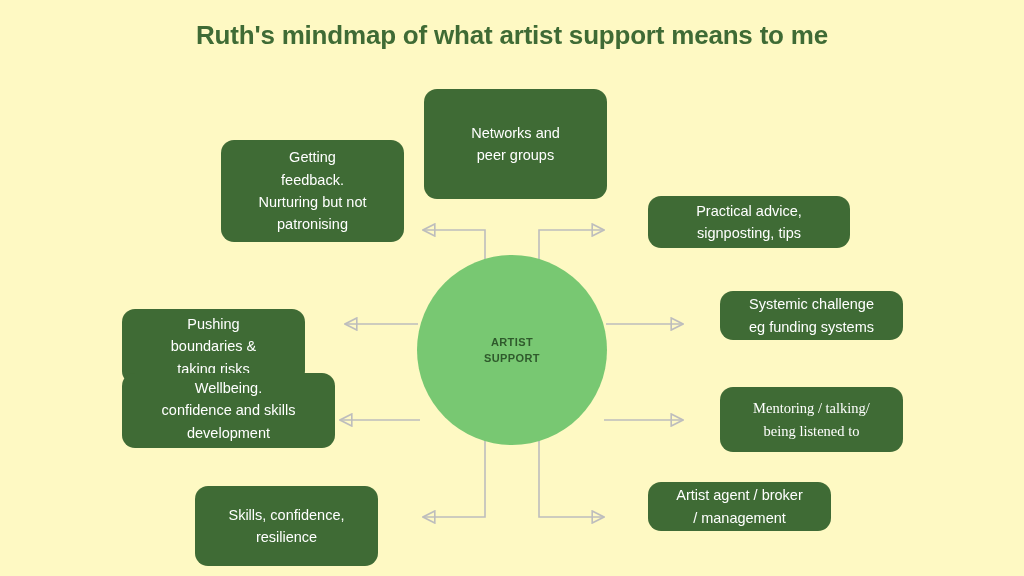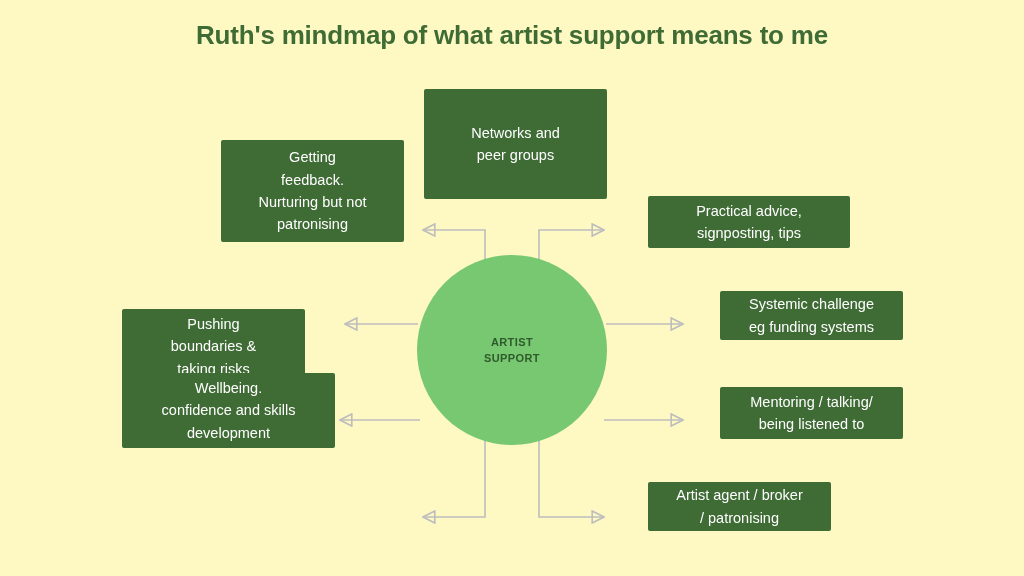--- a/index.html
+++ b/index.html
@@ -34,21 +34,21 @@
     position: absolute;
     left: 0;
     top: 0;
     width: 1024px;
     height: 576px;
   }
   .node-box {
     position: absolute;
     background: #3f6b35;
     color: #ffffff;
-    border-radius: 2px;
+    border-radius: 13px;
     display: flex;
     align-items: center;
     justify-content: center;
     text-align: center;
     font-size: 14.5px;
     line-height: 1.55;
     padding: 6px 10px;
     box-sizing: border-box;
   }
   #center-node {
@@ -124,39 +124,43 @@
 boundaries &amp;
 taking risks</span>
   </div>
 
   <div class="node-box" style="left:122px; top:373px; width:213px; height:75px;">
     <span class="node-text">Wellbeing.
 confidence and skills
 development</span>
   </div>
 
+  <div class="node-box" style="left:195px; top:486px; width:183px; height:80px;">
+    <span class="node-text">Skills, confidence,
+resilience</span>
+  </div>
 
   <div class="node-box" style="left:648px; top:196px; width:202px; height:52px;">
     <span class="node-text">Practical advice,
 signposting, tips</span>
   </div>
 
   <div class="node-box" style="left:720px; top:291px; width:183px; height:49px;">
     <span class="node-text">Systemic challenge
 eg funding systems</span>
   </div>
 
-  <div class="node-box" style="left:720px; top:387px; width:183px; height:52px;">
+  <div class="node-box" style="left:720px; top:387px; width:183px; height:65px;font-family:Liberation Serif, serif;">
     <span class="node-text">Mentoring / talking/
 being listened to</span>
   </div>
 
   <div class="node-box" style="left:648px; top:482px; width:183px; height:49px;">
     <span class="node-text">Artist agent / broker
-/ patronising</span>
+/ management</span>
   </div>
 
   <div id="center-node">
     <span class="node-text">ARTIST
 SUPPORT</span>
   </div>
 
 </div>
 
 </body></html>

